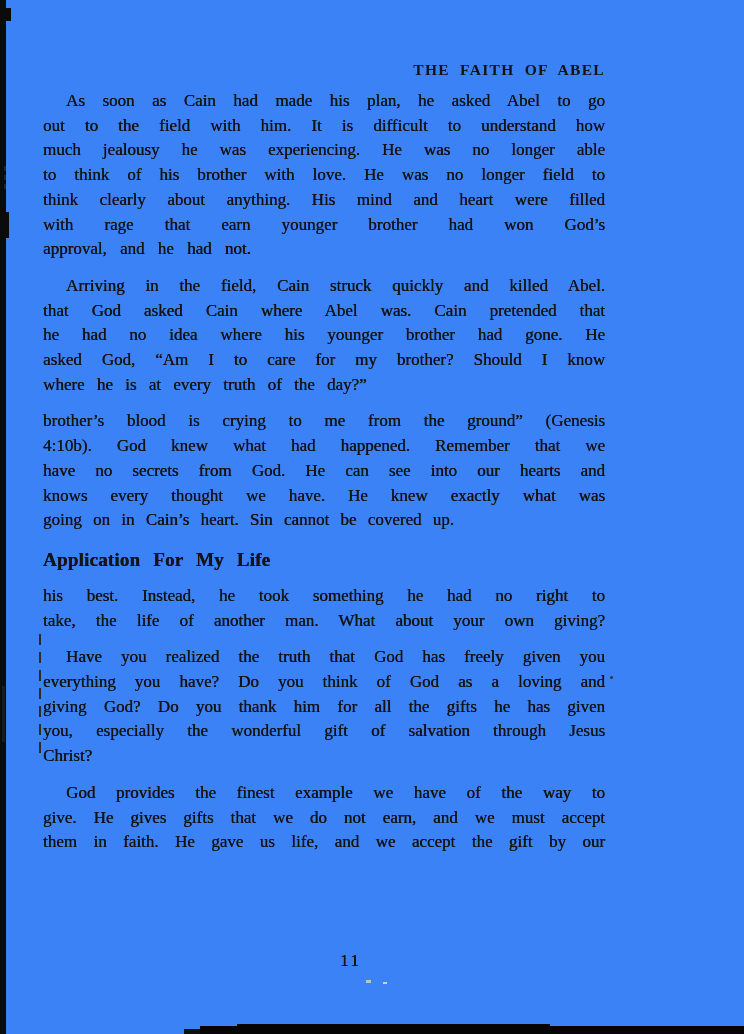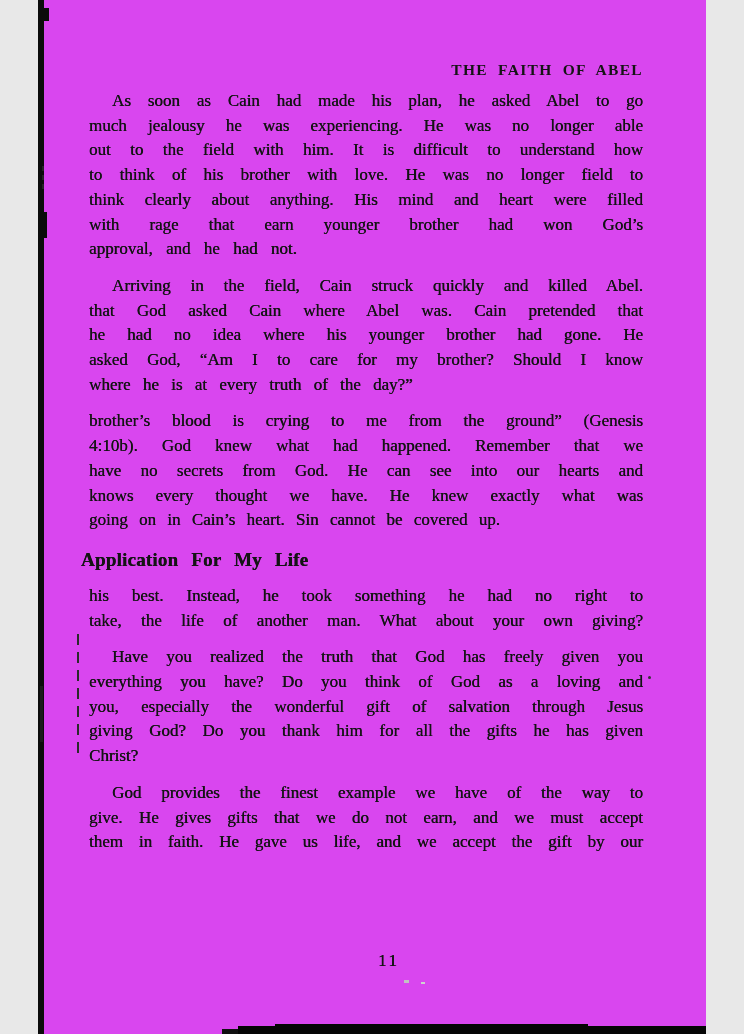--- a/index.html
+++ b/index.html
@@ -1,41 +1,41 @@
 <!DOCTYPE html>
 <html><head>
 <meta charset="utf-8">
 <style>
   html,body { margin:0; padding:0; background:#e8e8e8; }
   .page {
     position:relative;
-    width:668px; height:1034px;
+    width:744px; height:1034px;
     margin:0 auto;
-    background:#d946ef;
+    background:#3b82f6;
     overflow:hidden;
     font-family:"Liberation Serif", serif;
     color:#141414;
   }
   
   .column {
     position:absolute;
     left:43px; top:0;
     width:562px;
   }
   .running-head {
     margin-top:61px;
     text-align:right;
     font-weight:bold;
     font-size:15.5px;
     letter-spacing:1.3px;
     word-spacing:5px;
     line-height:18px;
   }
   .body-text { margin-top:10px; }
-  .para { margin:0 0 12px 8px; }
+  .para { margin:0 0 12px 0; }
   .ln {
     font-size:17px;
     line-height:24.7px;
     text-align:justify;
     text-align-last:justify;
     white-space:normal;
     text-shadow:0.35px 0 0 currentColor;
   }
   .first { text-indent:23px; }
   .nj  { text-align-last:left; }
@@ -88,22 +88,22 @@
 <div class="page">
 
   <div class="column">
 
     <div class="running-head">THE FAITH OF ABEL</div>
 
     <div class="body-text">
 
       <div class="para">
         <div class="ln first">As soon as Cain had made his plan, he asked Abel to go</div>
+        <div class="ln">out to the field with him. It is difficult to understand how</div>
         <div class="ln">much jealousy he was experiencing. He was no longer able</div>
-        <div class="ln">out to the field with him. It is difficult to understand how</div>
         <div class="ln">to think of his brother with love. He was no longer field to</div>
         <div class="ln">think clearly about anything. His mind and heart were filled</div>
         <div class="ln ws8">with rage that earn younger brother had won God’s</div>
         <div class="ln nj ws9">approval, and he had not.</div>
       </div>
 
       <div class="para">
         <div class="ln first">Arriving in the field, Cain struck quickly and killed Abel.</div>
         <div class="ln">that God asked Cain where Abel was. Cain pretended that</div>
         <div class="ln">he had no idea where his younger brother had gone. He</div>
@@ -122,22 +122,22 @@
       <div class="sec-heading">Application For My Life</div>
 
       <div class="para">
         <div class="ln">his best. Instead, he took something he had no right to</div>
         <div class="ln">take, the life of another man. What about your own giving?</div>
       </div>
 
       <div class="para">
         <div class="ln first">Have you realized the truth that God has freely given you</div>
         <div class="ln">everything you have? Do you think of God as a loving and</div>
+        <div class="ln">giving God? Do you thank him for all the gifts he has given</div>
         <div class="ln">you, especially the wonderful gift of salvation through Jesus</div>
-        <div class="ln">giving God? Do you thank him for all the gifts he has given</div>
         <div class="ln nj">Christ?</div>
       </div>
 
       <div class="para">
         <div class="ln first">God provides the finest example we have of the way to</div>
         <div class="ln">give. He gives gifts that we do not earn, and we must accept</div>
         <div class="ln">them in faith. He gave us life, and we accept the gift by our</div>
       </div>
 
     </div>

